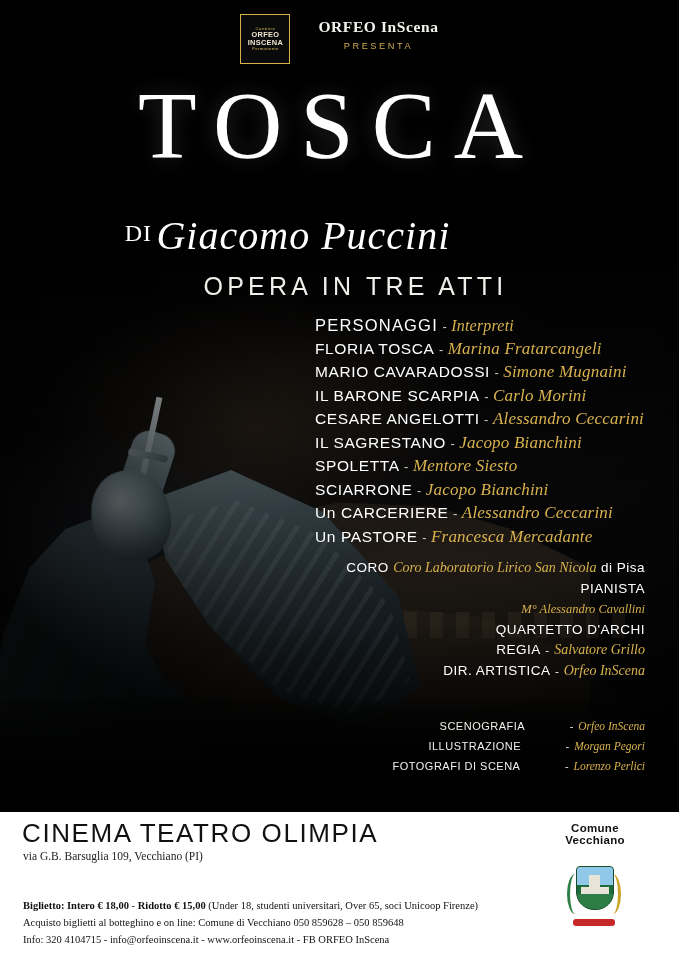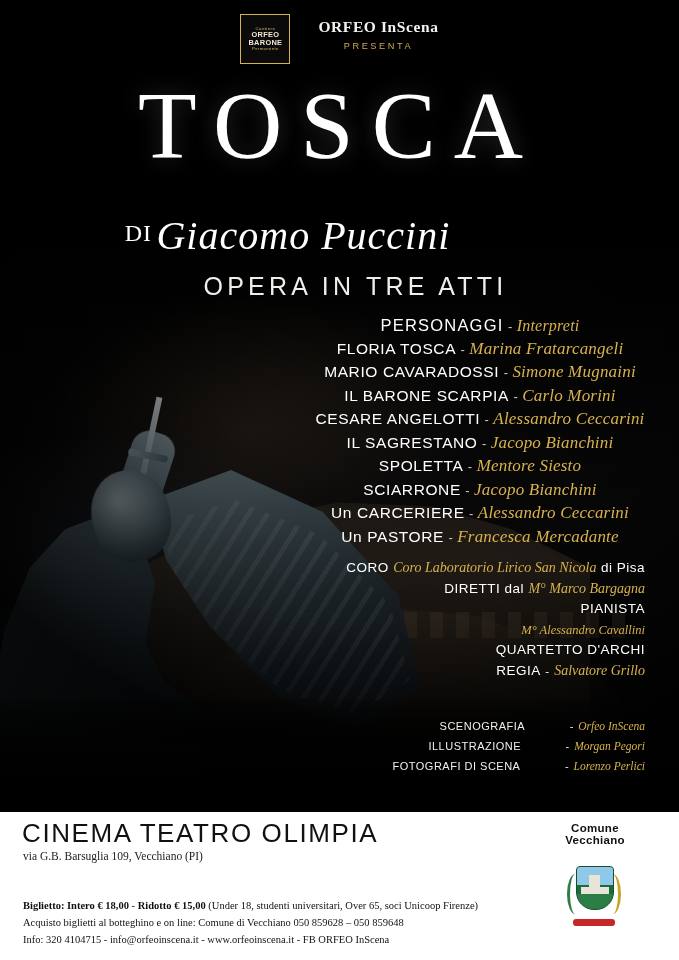--- a/index.html
+++ b/index.html
@@ -72,21 +72,21 @@
   .title{position:absolute;left:0;top:78px;width:679px;text-align:center;color:#fff;
          font-family:"Liberation Serif",serif;font-size:96px;letter-spacing:18px;line-height:1;
          text-shadow:0 0 22px rgba(255,255,255,.18);}
   .subtitle{position:absolute;left:0;top:212px;width:575px;text-align:center;color:#fff;}
   .subtitle .di{font-family:"Liberation Serif",serif;font-size:24px;letter-spacing:1px;vertical-align:8px;}
   .subtitle .composer{font-family:"Liberation Serif",serif;font-style:italic;font-size:40px;letter-spacing:1px;}
   .acts{position:absolute;left:16px;top:272px;width:679px;text-align:center;color:#efefea;
         font-size:25px;letter-spacing:4.2px;font-family:"Liberation Sans",sans-serif;}
 
   
-  .cast{position:absolute;right:34px;top:316px;width:330px;text-align:center;}
+  .cast{position:absolute;right:34px;top:316px;width:330px;text-align:left;}
   .cast .hdr{margin-bottom:8px;}
   .role{color:#ffffff;font-family:"Liberation Sans",sans-serif;font-size:15.5px;letter-spacing:.6px;}
   .role.hdrrole{font-size:16.5px;letter-spacing:1.2px;}
   .sep{color:#cfcfc8;font-size:13px;}
   .name{color:#d9b24e;font-family:"Liberation Serif",serif;font-style:italic;font-size:17px;letter-spacing:.2px;}
   .name.hdrname{font-size:16px;}
   .cast .line{margin-bottom:3.5px;white-space:nowrap;}
 
   .credits2{position:absolute;right:34px;top:558px;width:340px;text-align:right;}
   .credits2 .line{margin-bottom:2.5px;white-space:nowrap;}
@@ -147,21 +147,21 @@
     <div class="statue-base"></div>
     <div class="ground"></div>
     <div class="vig"></div>
     <div class="fade-bottom"></div>
   </div>
 
   <div class="topbar">
     <div class="logo">
       <div class="l1">Cantiere</div>
       <div class="l2">ORFEO</div>
-      <div class="l3">BARONE</div>
+      <div class="l3">INSCENA</div>
       <div class="l4">Permanente</div>
     </div>
     <div class="credit">
       <div class="org">ORFEO InScena</div>
       <div class="pres">PRESENTA</div>
     </div>
   </div>
 
   <div class="title">TOSCA</div>
   <div class="subtitle">
@@ -223,36 +223,37 @@
     </div>
   </div>
 
   <div class="credits2">
     <div class="line">
       <span class="c2role">CORO</span>
       <span class="c2name">Coro Laboratorio Lirico San Nicola</span>
       <span class="c2role">di Pisa</span>
     </div>
     <div class="line">
-      <span class="c2role">DIRETTI dal</span>
-      <span class="c2name">M° Marco Bargagna</span>
-    </div>
-    <div class="line">
       <span class="c2role">PIANISTA</span>
     </div>
     <div class="line">
       <span class="c2name sm">M° Alessandro Cavallini</span>
     </div>
     <div class="line">
       <span class="c2role">QUARTETTO D'ARCHI</span>
     </div>
     <div class="line">
       <span class="c2role">REGIA</span>
       <span class="c2role sm">-</span>
       <span class="c2name">Salvatore Grillo</span>
+    </div>
+    <div class="line">
+      <span class="c2role">DIR. ARTISTICA</span>
+      <span class="c2role sm">-</span>
+      <span class="c2name">Orfeo InScena</span>
     </div>
   </div>
 
   <div class="credits3">
     <div class="line">
       <span class="c3role">SCENOGRAFIA</span>
       <span class="c3role">-</span>
       <span class="c3name">Orfeo InScena</span>
     </div>
     <div class="line">

